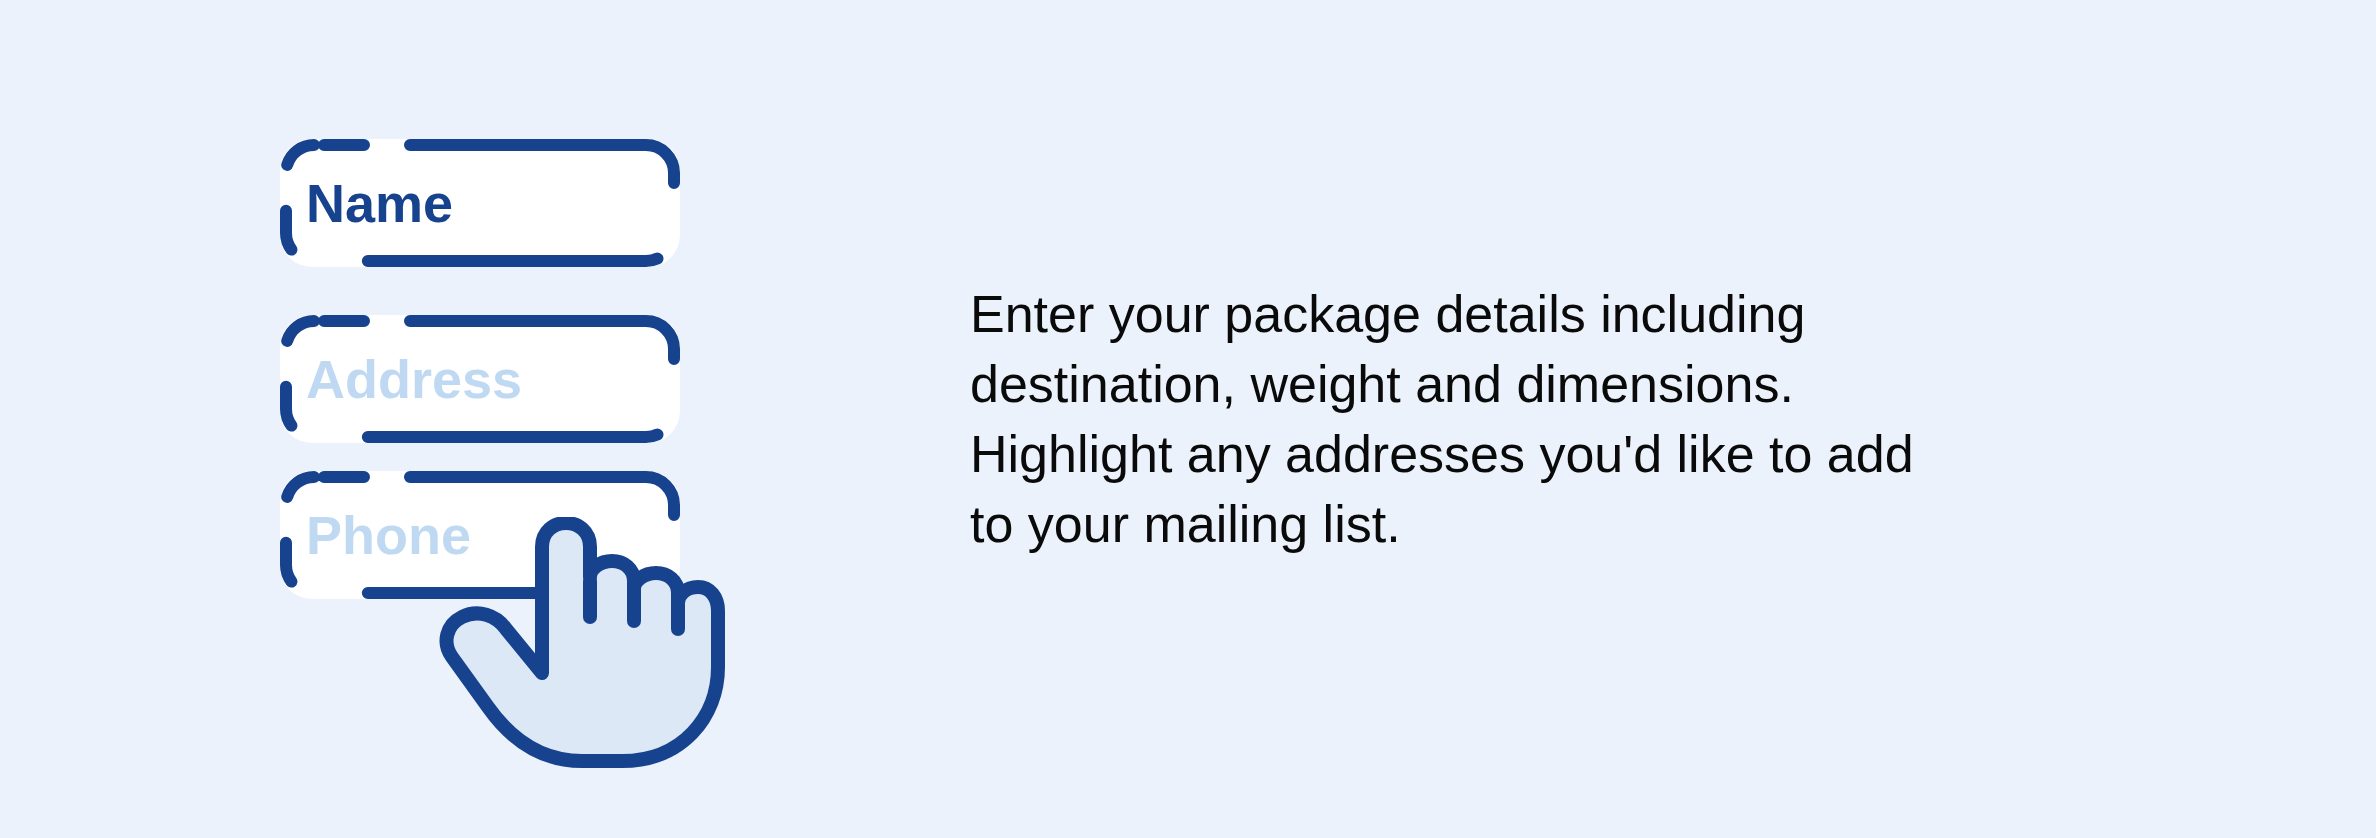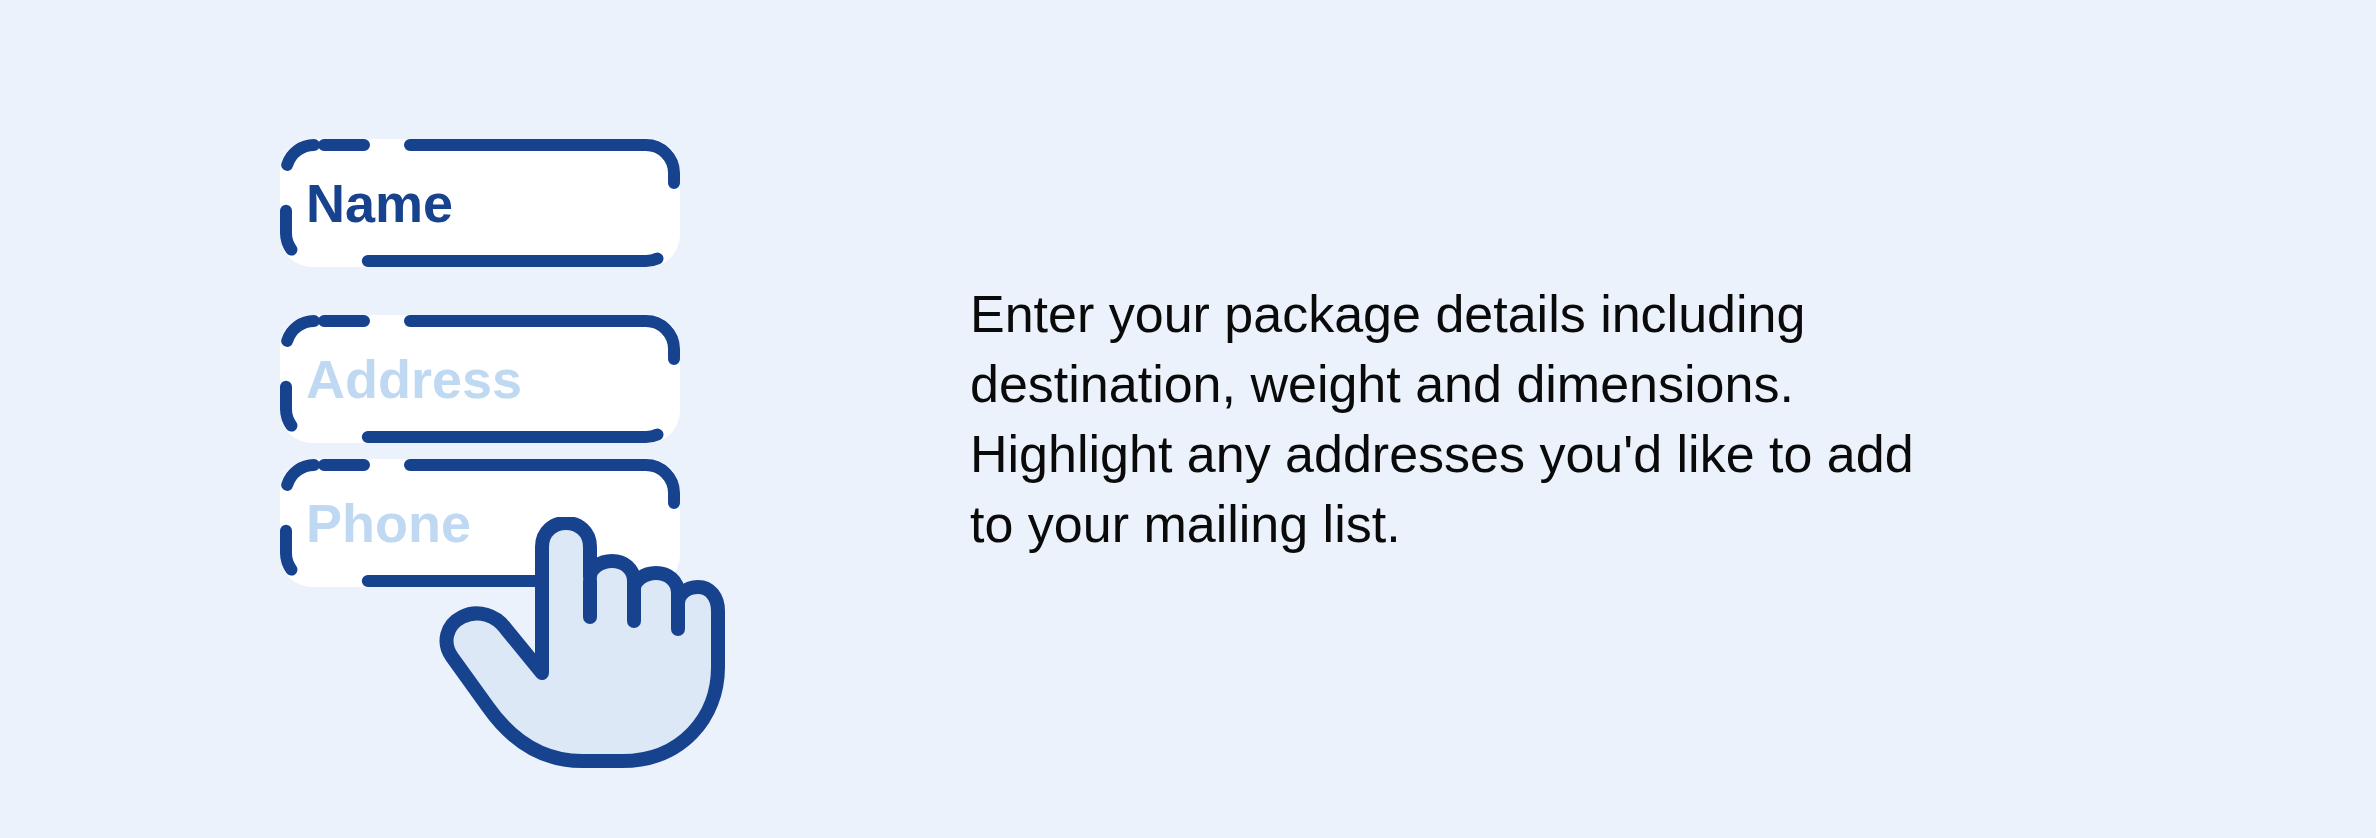--- a/index.html
+++ b/index.html
@@ -41,21 +41,21 @@
       height: 100%;
     }
     .field-label {
       font-size: 54px;
       font-weight: 700;
       position: relative;
       z-index: 1;
     }
     .field-1 { top: 0; }
     .field-2 { top: 160px; margin-top: 16px; }
-    .field-3 { top: 320px; }
+    .field-3 { top: 332px; }
     .label-active { color: #17428e; }
     .label-inactive { color: #c0d9f2; }
     .hand-cursor {
       position: absolute;
       left: 152px;
       top: 378px;
       width: 300px;
       height: 260px;
       z-index: 2;
     }

